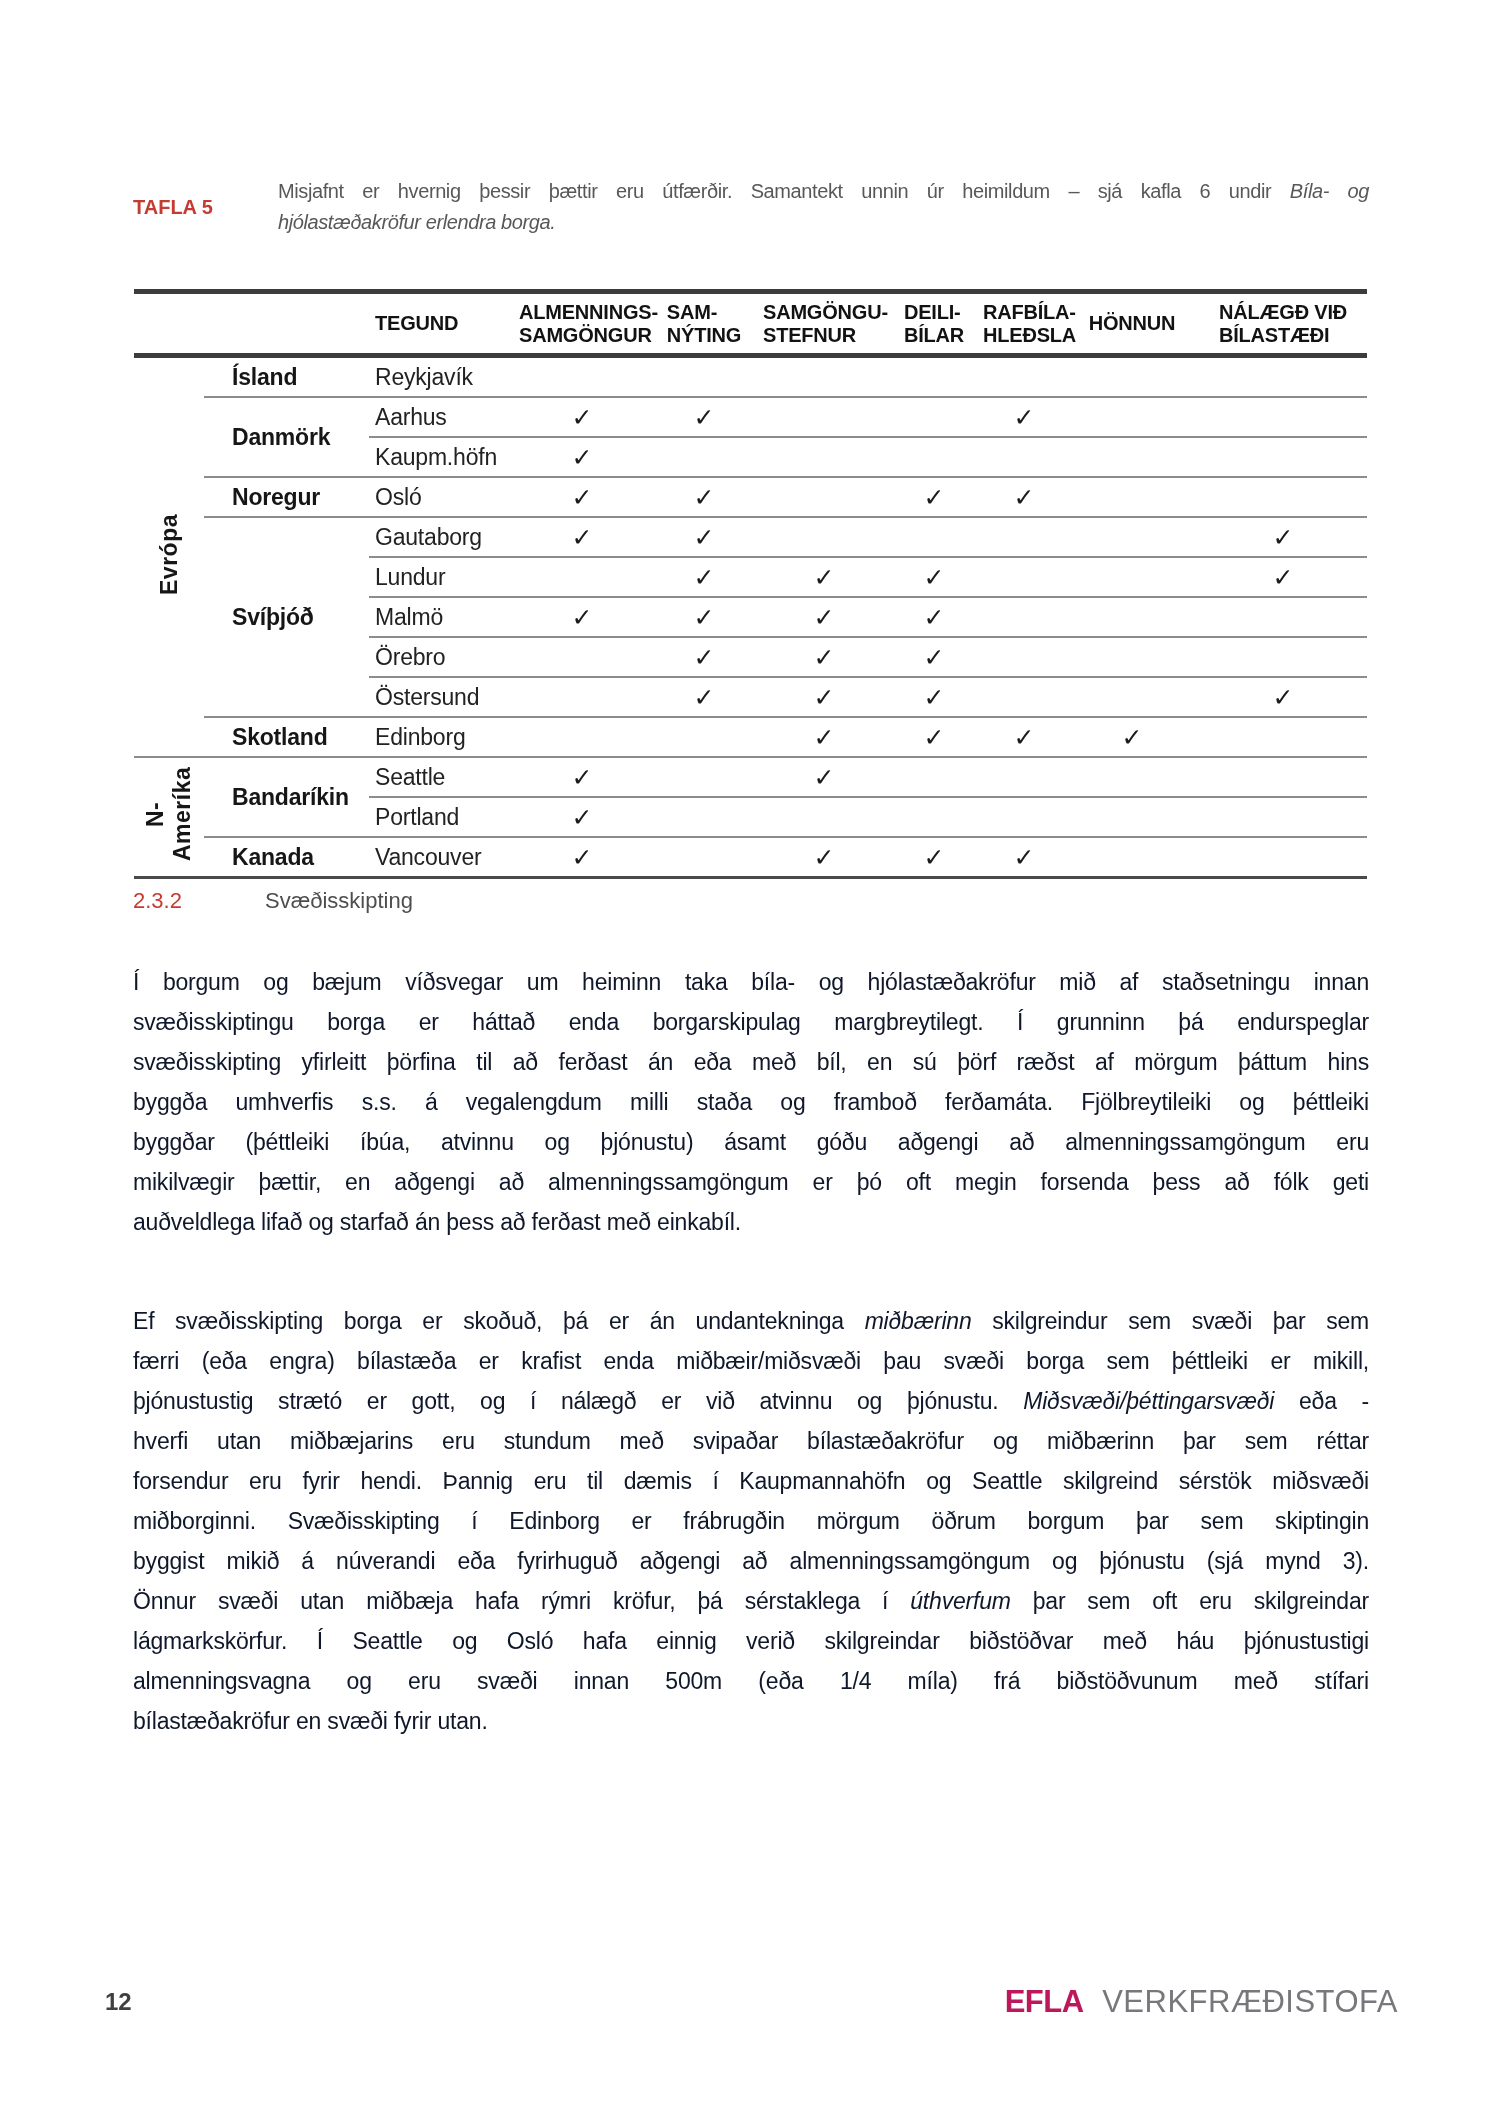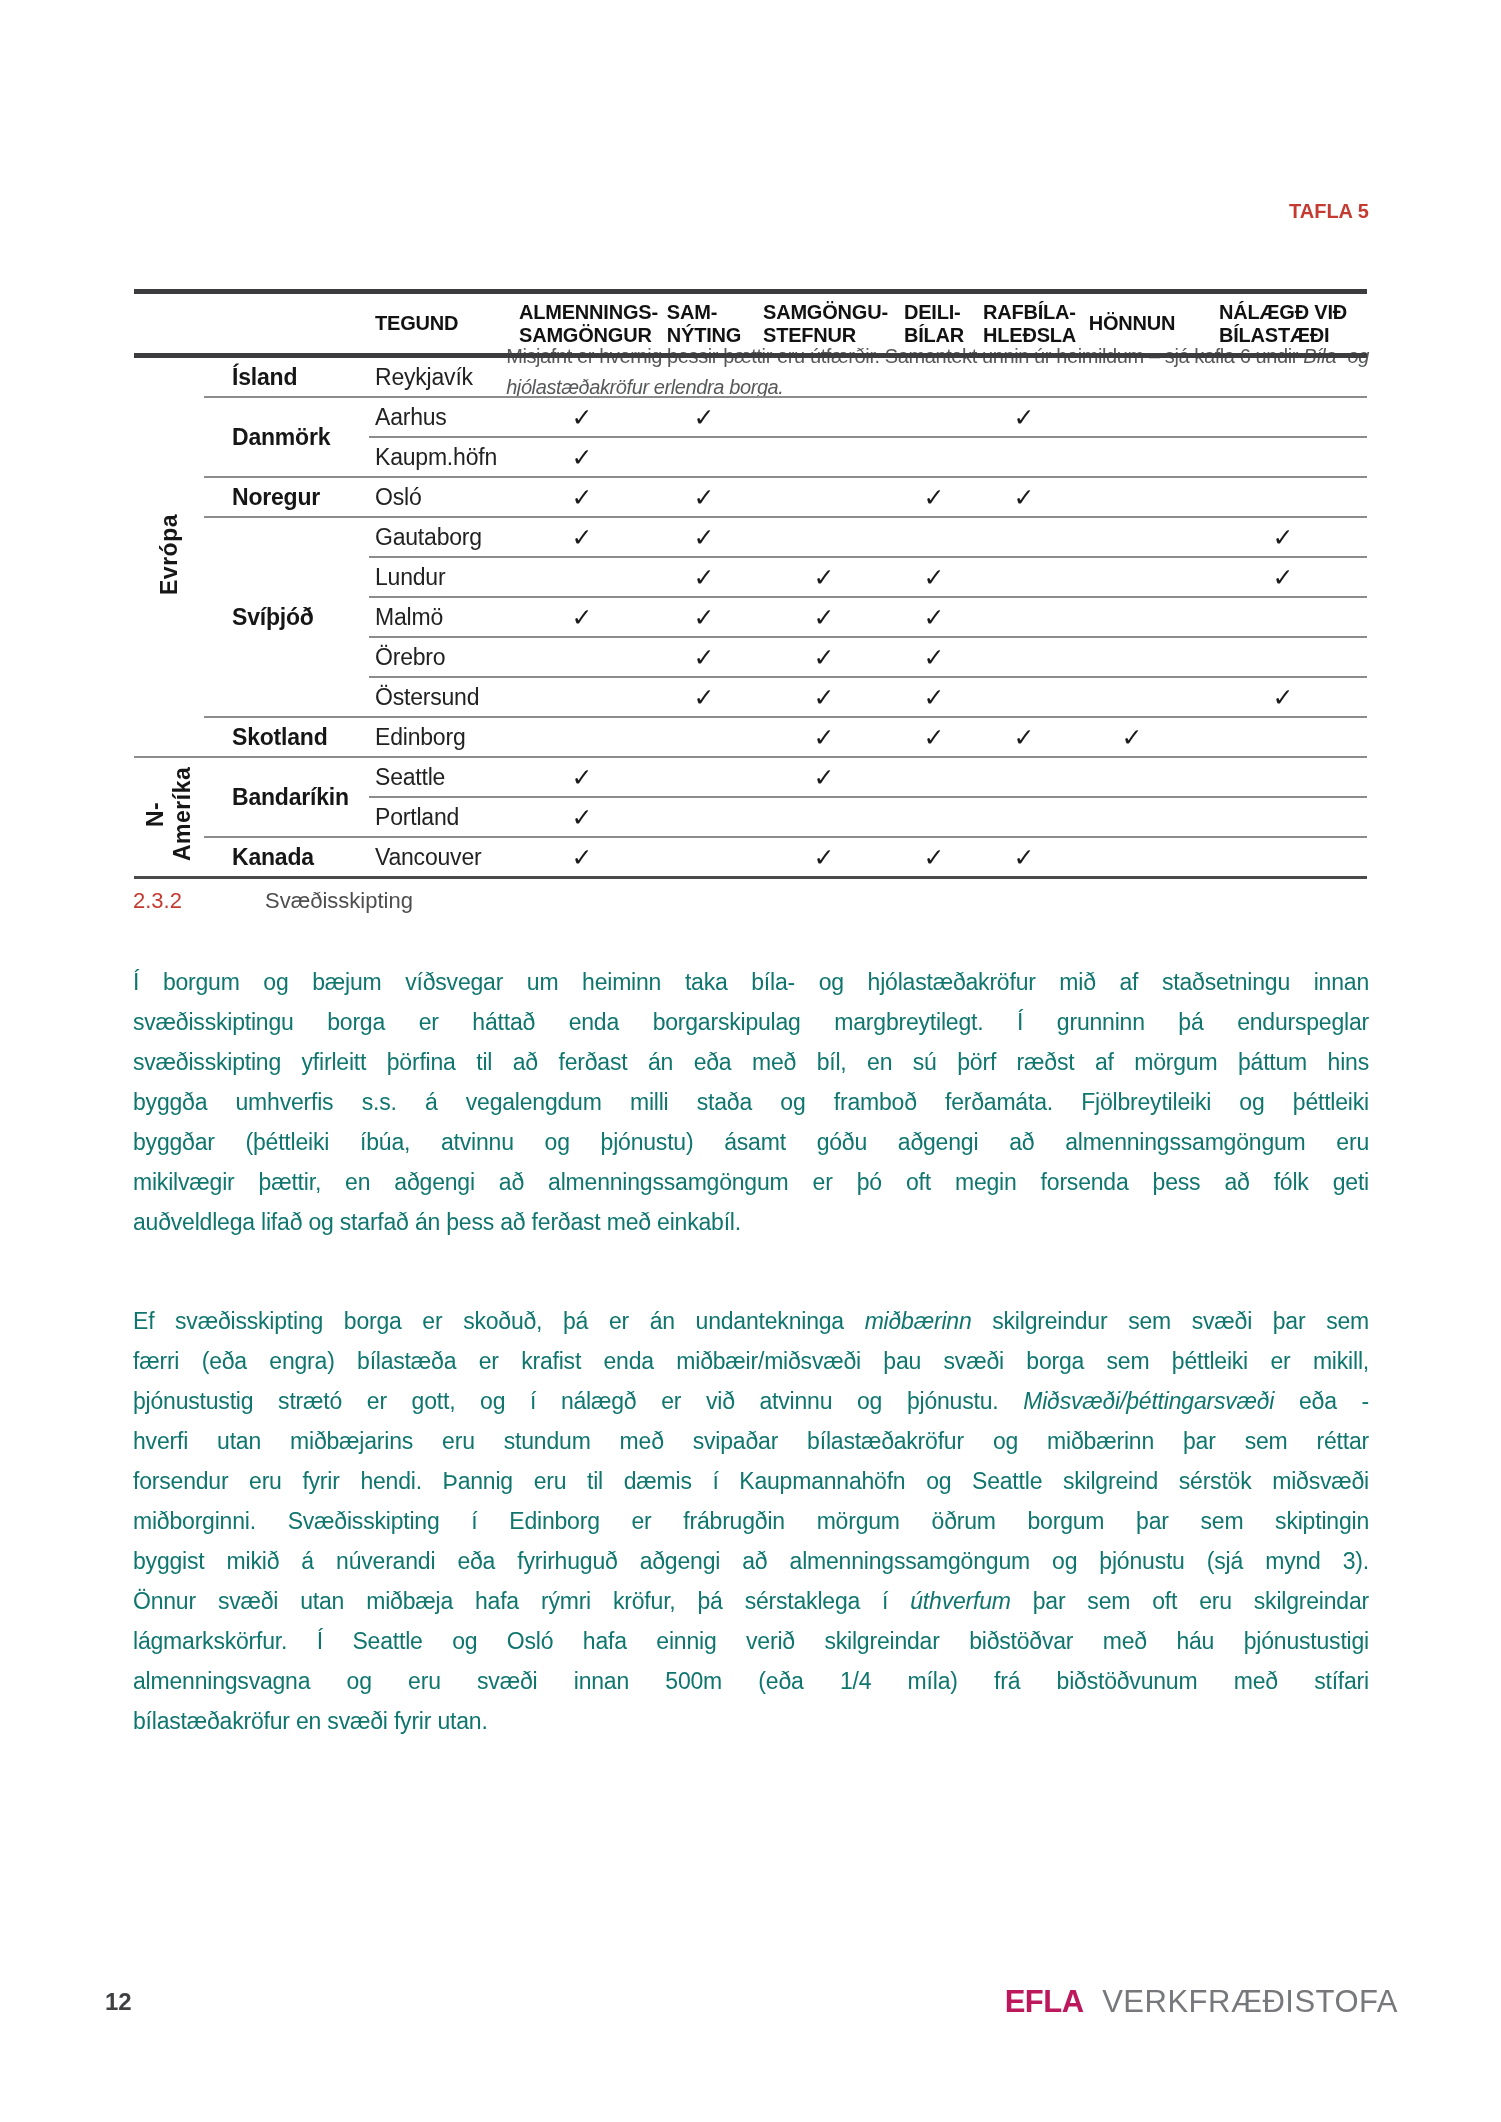--- a/index.html
+++ b/index.html
@@ -7,23 +7,23 @@
     position:relative;
     width:1501px;height:2122px;
     background:#ffffff;
     margin:0 auto;
     font-family:"Liberation Sans", sans-serif;
     color:#4e4e50;
     overflow:hidden;
   }
   
   .caption{
-    position:absolute;left:133px;top:196px;width:1236px;
-    display:flex;align-items:flex-end;
-    font-size:20px;line-height:31px;letter-spacing:-0.4px;color:#57585a;flex-direction:column;
+    position:absolute;left:133px;top:176px;width:1236px;
+    display:flex;align-items:center;
+    font-size:20px;line-height:31px;letter-spacing:-0.4px;color:#57585a;
   }
   .caption .lbl{
     flex:0 0 145px;font-weight:bold;color:#c43b32;letter-spacing:0;
   }
   .caption .ctext{flex:1 1 auto;}
   
   .jline{text-align:justify;text-align-last:justify;white-space:normal;}
   .jline.last{text-align:last;text-align-last:left;}
   .it{font-style:italic;}
   
@@ -62,21 +62,21 @@
   .tbl tbody th.region{text-align:center;}
   
   .heading{
     position:absolute;left:133px;top:884px;width:1236px;
     display:flex;font-size:22px;line-height:34px;color:#4e4e50;
   }
   .heading .num{flex:0 0 132px;color:#c43b32;}
   
   .para{
     position:absolute;left:133px;width:1236px;
-    font-size:23px;line-height:40px;letter-spacing:-0.2px;color:#0f766e;
+    font-size:23px;line-height:40px;letter-spacing:-0.2px;color:#0f172a;
   }
   #para-0{top:962px;}
   #para-1{top:1301px;}
   
   .pagenum{
     position:absolute;left:105px;top:1988px;
     font-size:24px;font-weight:bold;color:#3f4042;
   }
   .logo{
     position:absolute;right:103px;top:1984px;

